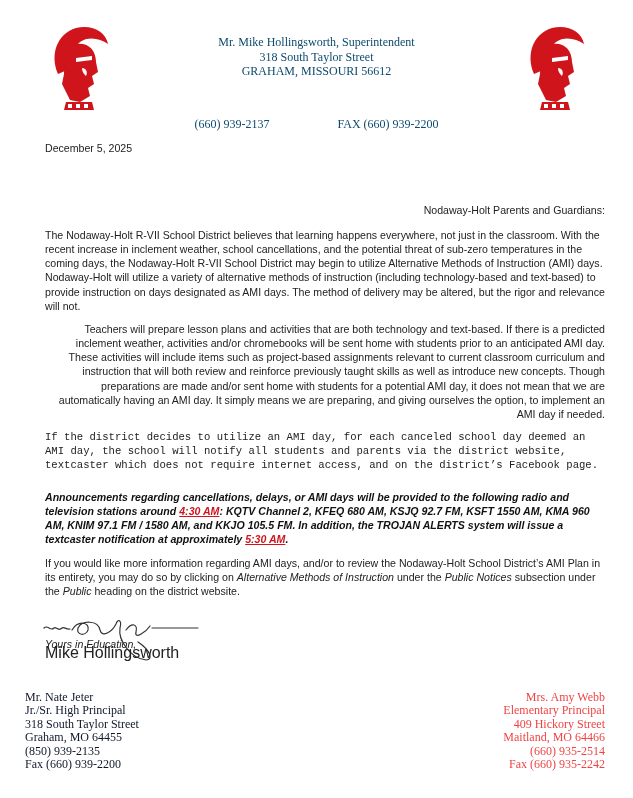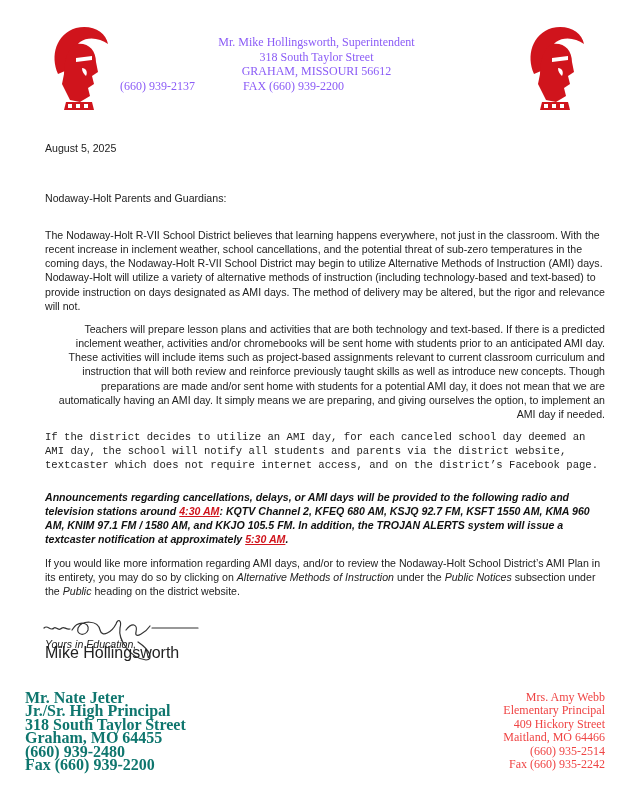--- a/index.html
+++ b/index.html
@@ -6,40 +6,40 @@
   body { width: 633px; height: 798px; position: relative; overflow: hidden; color: #222; }
   .serif { font-family: "Liberation Serif", "DejaVu Serif", serif; }
   .sans { font-family: "Liberation Sans", "DejaVu Sans", sans-serif; }
 
   .logo { position: absolute; top: 22px; width: 66px; height: 90px; }
   .logo-left { left: 46px; }
   .logo-right { left: 522px; }
 
   .letterhead { position: absolute; left: 120px; top: 26px; width: 393px; text-align: center; }
   .lh-title { font-size: 17.5px; font-weight: bold; color: #111; letter-spacing: 0.1px; margin: 0; line-height: 22px; }
-  .lh-line { font-size: 12px; line-height: 14.5px; color: #8b5cf6; font-family: Liberation Serif, serif; }
+  .lh-line { font-size: 12px; line-height: 14.5px; color: #0c4a6e; font-family: Liberation Serif, serif; }
   .lh-first { margin-top: 9px; }
-  .lh-phones { display: flex; gap: 48px; }
+  .lh-phones { display: flex; justify-content: center; gap: 68px; margin-top: 38px; }
   .lh-motto { font-style: italic; font-weight: bold; }
 
   .letter { position: absolute; left: 45px; width: 560px; font-size: 10.6px; line-height: 14.3px; color: #222; }
   .date { top: 141px; }
-  .salutation { top: 191px; }
+  .salutation { top: 203px; text-align: right; }
   .para1 { top: 217px; }
   .para2 { top: 311px; text-align: right; }
   .para3 { top: 419px; font-family: Liberation Mono, monospace; }
   .para4 { top: 479px; font-weight: bold; font-style: italic; color: #111; }
   .para5 { top: 545px; }
   .closing { top: 637px; font-style: italic; }
   .time-highlight { color: #d0141c; text-decoration: underline; }
 
   .signature { position: absolute; left: 42px; top: 614px; width: 158px; height: 50px; }
   .sig-name { position: absolute; left: 45px; top: 644px; font-size: 16px; color: #222; }
 
-  .footer-left { position: absolute; left: 25px; top: 691px; font-size: 16px; line-height: 13.4px; color: #0f766e; font-weight: bold; }
+  .footer-left { position: absolute; left: 25px; top: 691px; font-size: 12px; line-height: 13.4px; color: #0f172a; }
   .footer-right { position: absolute; right: 28px; top: 691px; font-size: 12px; line-height: 13.4px; color: #ef4444; text-align: right; }
 </style>
 </head>
 <body>
 
 <svg class="logo logo-left" viewBox="0 0 66 90">
   <g fill="#d0141c">
     <path d="M12 52 C4 34 10 12 30 6 C46 2 60 10 62 22 C54 16 42 14 34 20 C26 26 24 36 26 46 Z"></path>
     <path d="M30 22 C42 20 50 28 50 40 L52 50 L46 54 L48 62 L42 66 L44 74 L34 80 L24 78 L20 70 L16 62 L18 52 C18 38 22 26 30 22 Z"></path>
     <path d="M20 80 L46 80 L48 88 L18 88 Z"></path>
@@ -71,21 +71,21 @@
 <div class="letterhead serif">
   <div class="lh-line lh-first">Mr. Mike Hollingsworth, Superintendent</div>
   <div class="lh-line">318 South Taylor Street</div>
   <div class="lh-line">GRAHAM, MISSOURI 56612</div>
   <div class="lh-line lh-phones">
     <span>(660) 939-2137</span>
     <span>FAX (660) 939-2200</span>
   </div>
 </div>
 
-<div class="letter sans date">August 5, 2025</div>
+<div class="letter sans date">December 5, 2025</div>
 <div class="letter sans salutation">Nodaway-Holt Parents and Guardians:</div>
 <p class="letter sans para1">The Nodaway-Holt R-VII School District believes that learning happens everywhere, not just in the classroom. With the recent increase in inclement weather, school cancellations, and the potential threat of sub-zero temperatures in the coming days, the Nodaway-Holt R-VII School District may begin to utilize Alternative Methods of Instruction (AMI) days. Nodaway-Holt will utilize a variety of alternative methods of instruction (including technology-based and text-based) to provide instruction on days designated as AMI days. The method of delivery may be altered, but the rigor and relevance will not.</p>
 <p class="letter sans para2">Teachers will prepare lesson plans and activities that are both technology and text-based. If there is a predicted inclement weather, activities and/or chromebooks will be sent home with students prior to an anticipated AMI day. These activities will include items such as project-based assignments relevant to current classroom curriculum and instruction that will both review and reinforce previously taught skills as well as introduce new concepts. Though preparations are made and/or sent home with students for a potential AMI day, it does not mean that we are automatically having an AMI day. It simply means we are preparing, and giving ourselves the option, to implement an AMI day if needed.</p>
 <p class="letter sans para3">If the district decides to utilize an AMI day, for each canceled school day deemed an AMI day, the school will notify all students and parents via the district website, textcaster which does not require internet access, and on the district’s Facebook page.</p>
 
 <p class="letter sans para4">
   <span>Announcements regarding cancellations, delays, or AMI days will be provided to the following radio and television stations around </span><span class="time-highlight">4:30 AM</span><span>: KQTV Channel 2, KFEQ 680 AM, KSJQ 92.7 FM, KSFT 1550 AM, KMA 960 AM, KNIM 97.1 FM / 1580 AM, and KKJO 105.5 FM. In addition, the TROJAN ALERTS system will issue a textcaster notification at approximately </span><span class="time-highlight">5:30 AM</span><span>.</span>
 </p>
 
 <p class="letter sans para5">
@@ -102,21 +102,21 @@
     <path d="M110 14 L156 14"></path>
   </g>
 </svg>
 <div class="sig-name sans">Mike Hollingsworth</div>
 
 <div class="footer-left serif">
   <div>Mr. Nate Jeter</div>
   <div>Jr./Sr. High Principal</div>
   <div>318 South Taylor Street</div>
   <div>Graham, MO 64455</div>
-  <div>(660) 939-2480</div>
+  <div>(850) 939-2135</div>
   <div>Fax (660) 939-2200</div>
 </div>
 
 <div class="footer-right serif">
   <div>Mrs. Amy Webb</div>
   <div>Elementary Principal</div>
   <div>409 Hickory Street</div>
   <div>Maitland, MO 64466</div>
   <div>(660) 935-2514</div>
   <div>Fax (660) 935-2242</div>

